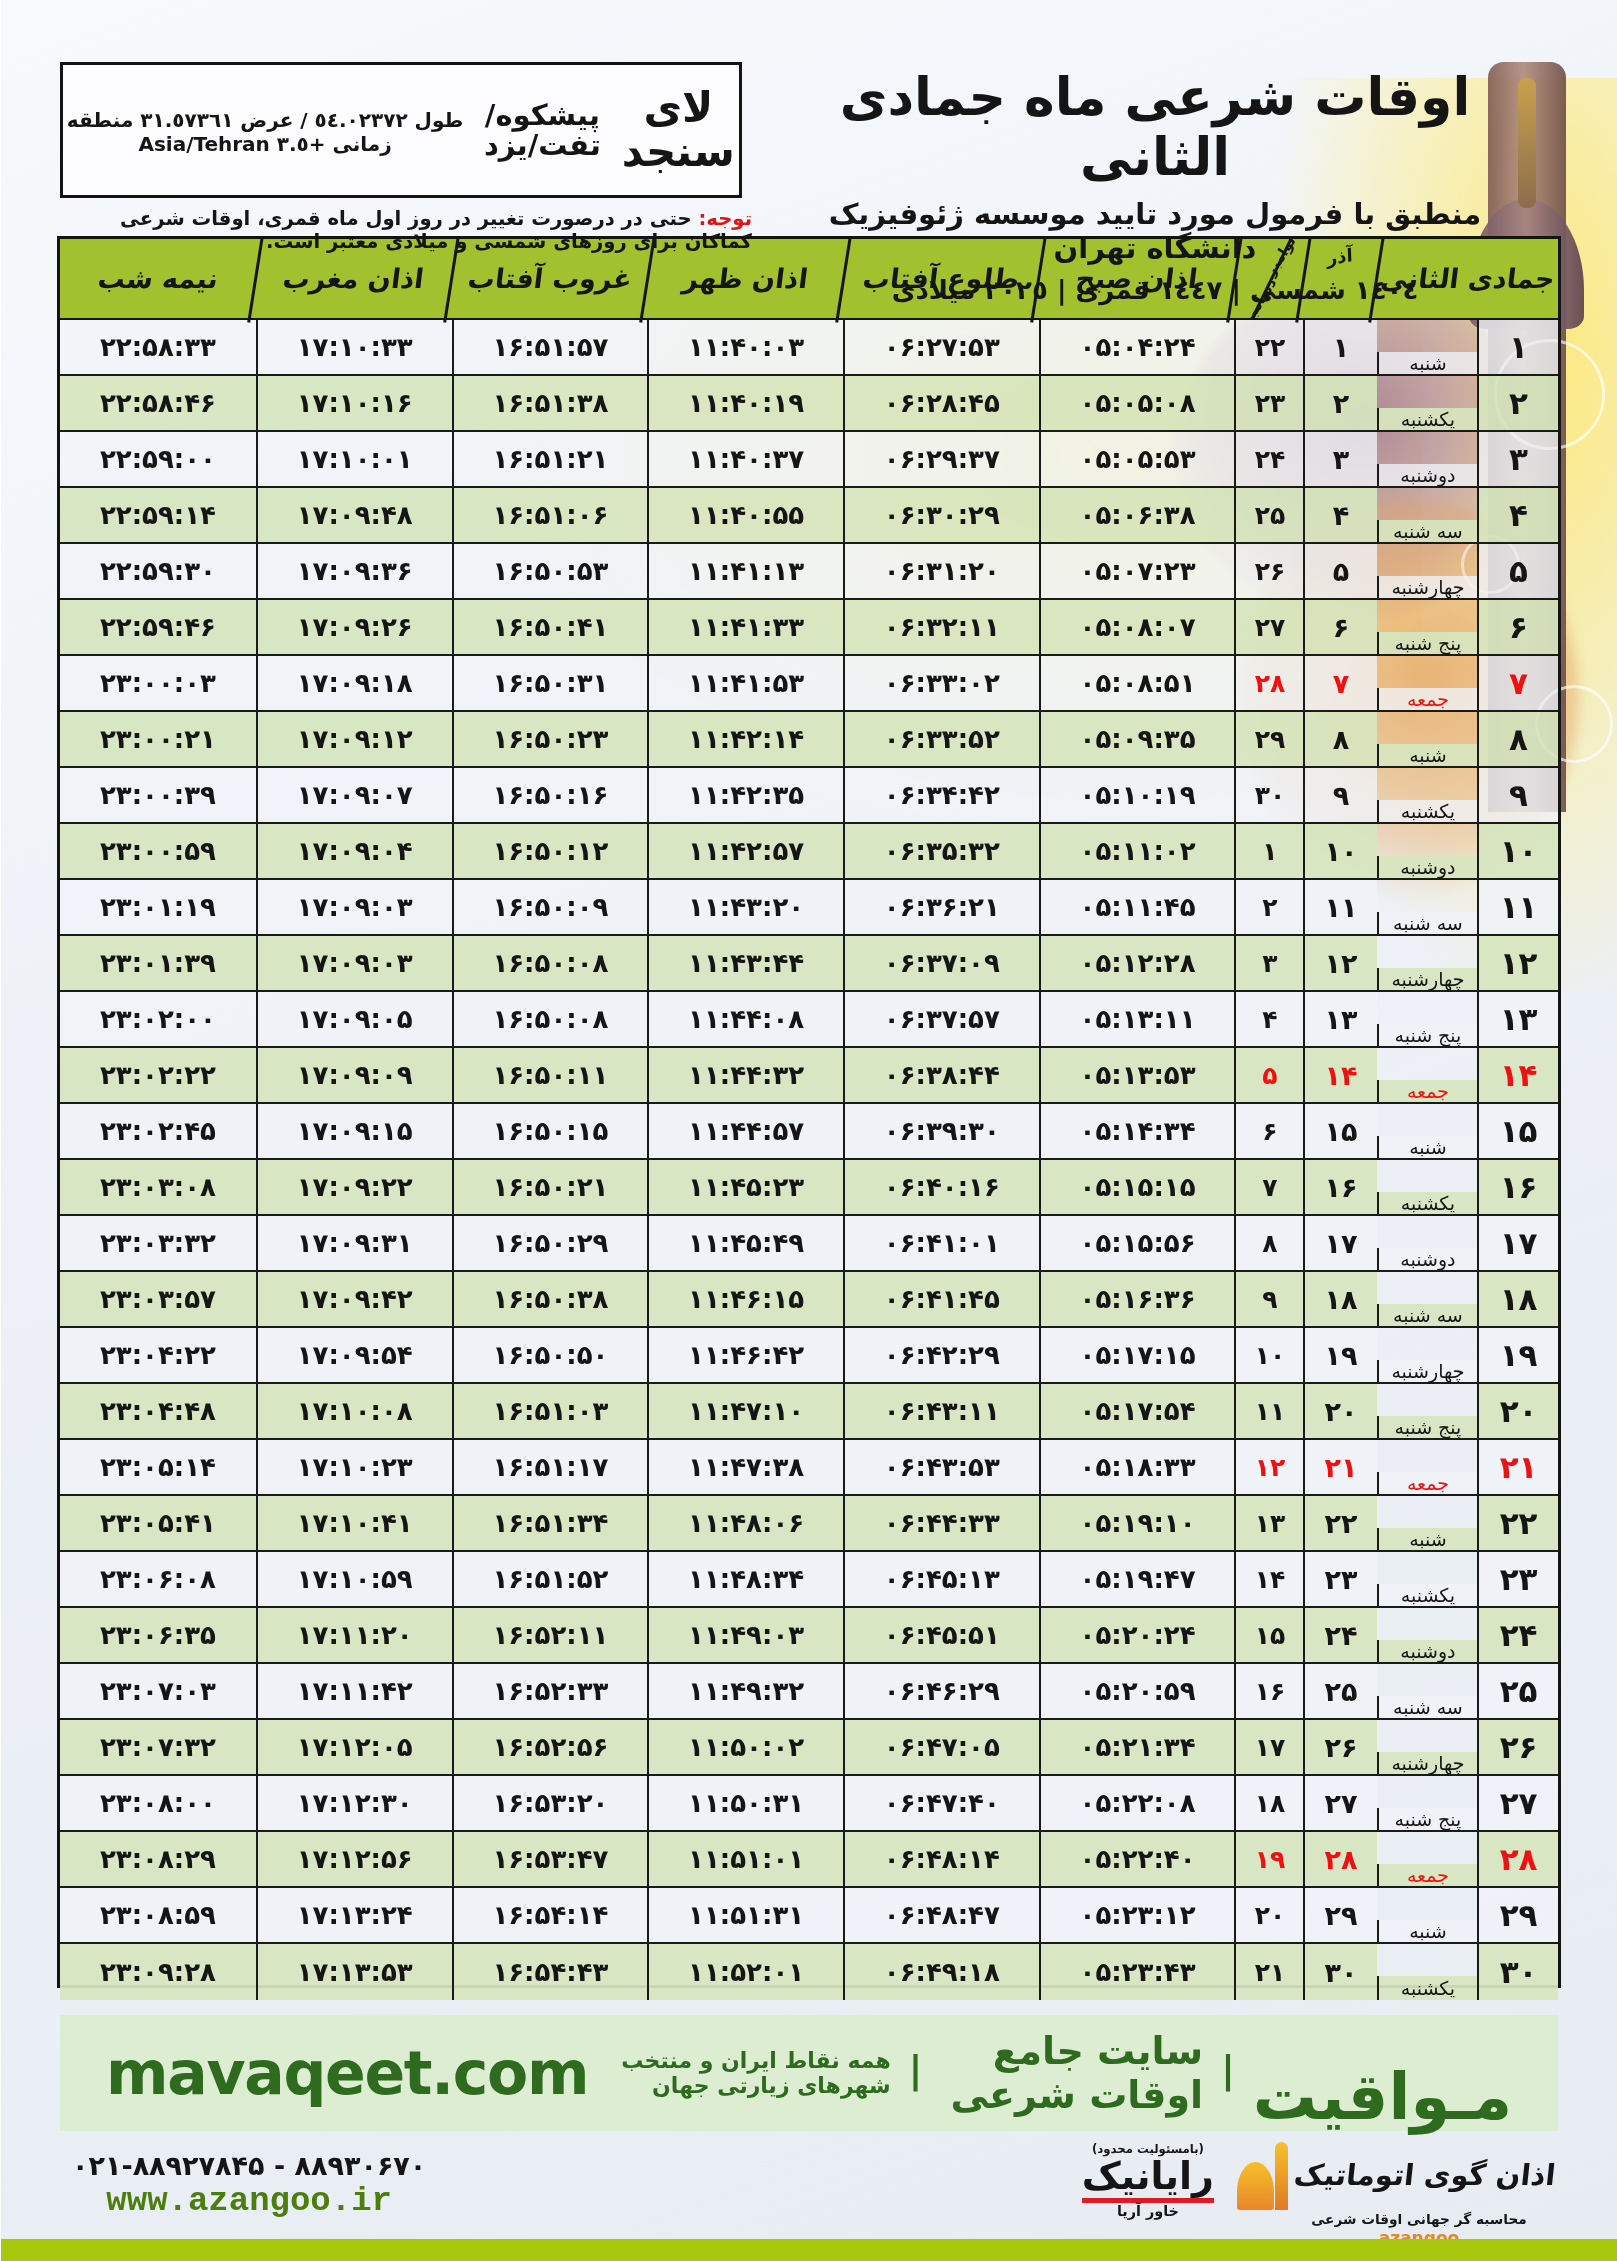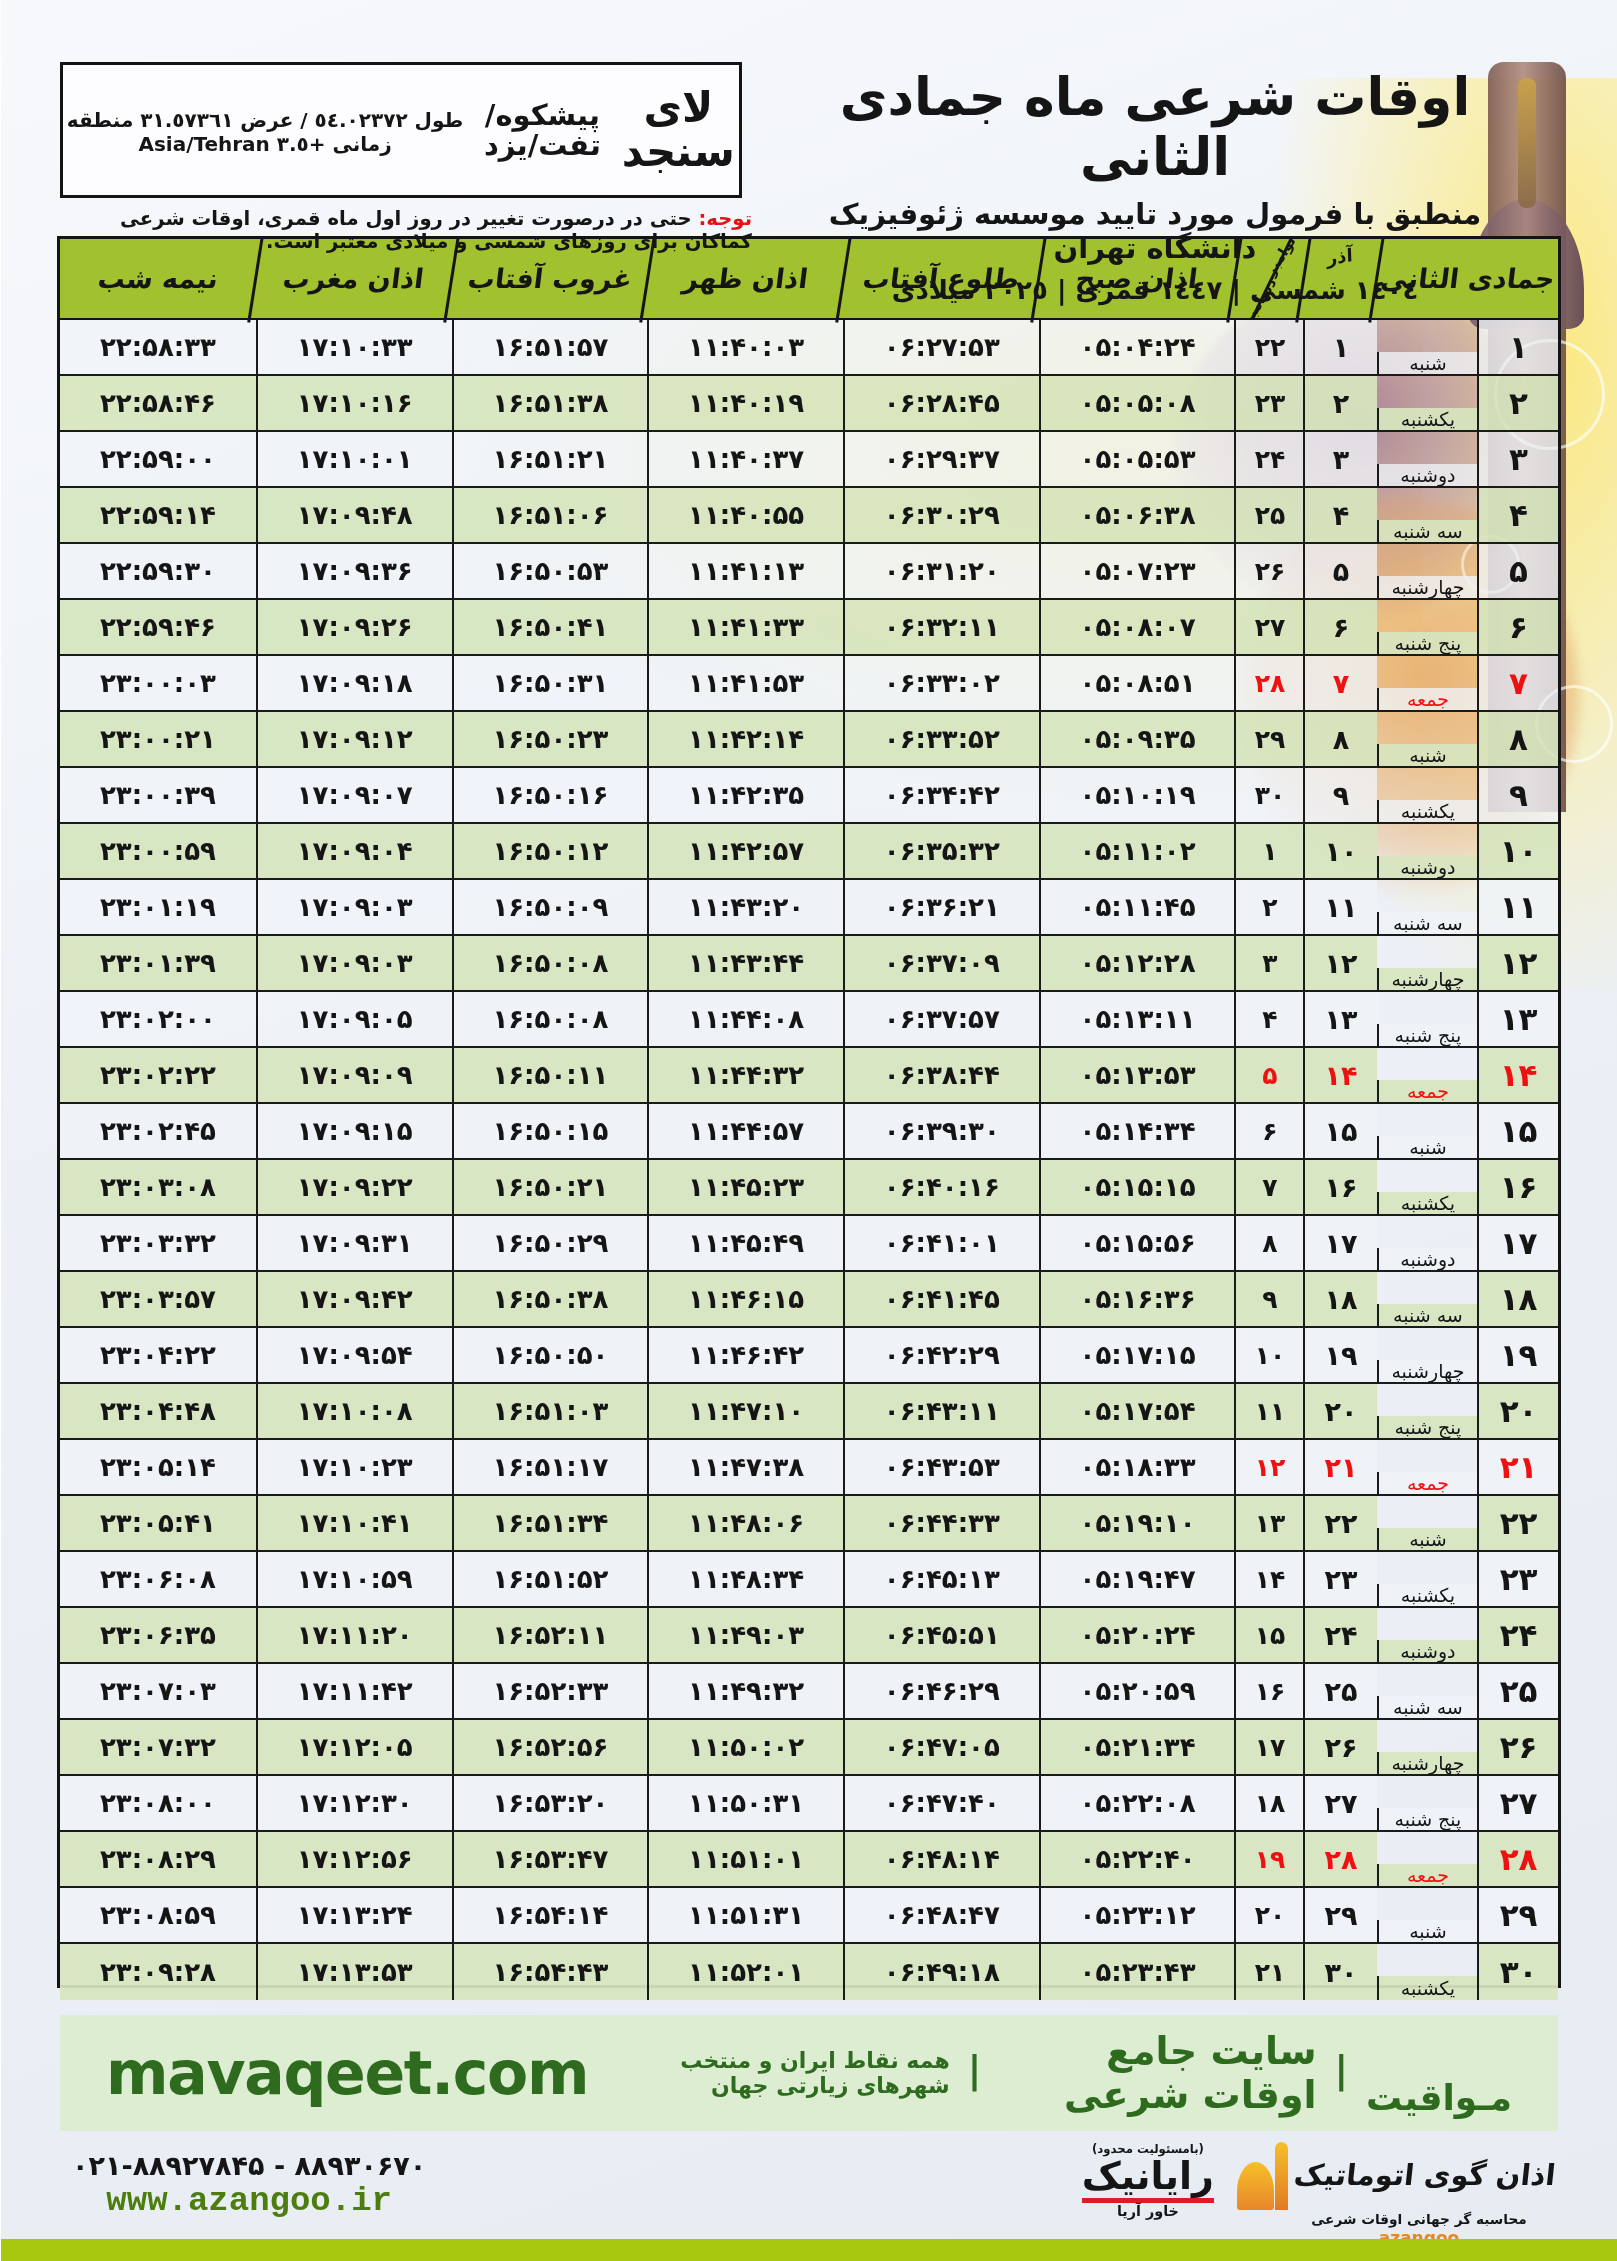--- a/index.html
+++ b/index.html
@@ -112,21 +112,21 @@
   .num-m { font-size:25px; font-weight:bold; }
   .wk { font-size:19px; }
   .trow.friday .num-xl, .trow.friday .wk, .trow.friday .num-l, .trow.friday .num-m { color:#ee1111; }
 
   
   .mv-bar {
     position:absolute; z-index:3; top:2015px; left:60px; right:60px; height:116px;
     background:#dcedd2; display:flex; align-items:center; padding:0 46px; gap:18px;
     color:#2e6b1f;
   }
-  .mv-brand { font-size:36px; font-weight:bold;margin-top:48px; }
+  .mv-brand { font-size:64px; font-weight:bold;margin-top:48px; }
   .mv-sep { font-size:37px; font-weight:bold; margin-top:-5.2px; }
   .mv-tag1 { font-size:38px; font-weight:bold; }
   .mv-tag2 { font-size:22px; font-weight:bold; }
   .mv-site { margin-right:auto; font-size:60px; font-weight:bold; direction:ltr; letter-spacing:-1.3px; }
 
   .bottom-strip { position:absolute; z-index:3; top:2133px; left:0; right:0; height:106px; }
   .phone-block { position:absolute; left:72px; top:17px; text-align:center; direction:ltr; }
   .phone { font-size:27px; font-weight:bold; letter-spacing:1.3px; }
   .weburl { font-family:Liberation Mono, monospace; font-size:34px; font-weight:bold; margin-top:1.3px; color:#4d7c0f; }
   .maker-block { position:absolute; right:705px; top:11.7px; text-align:right; font-weight:bold; font-size:21.5px; line-height:1.55; white-space:nowrap; }

